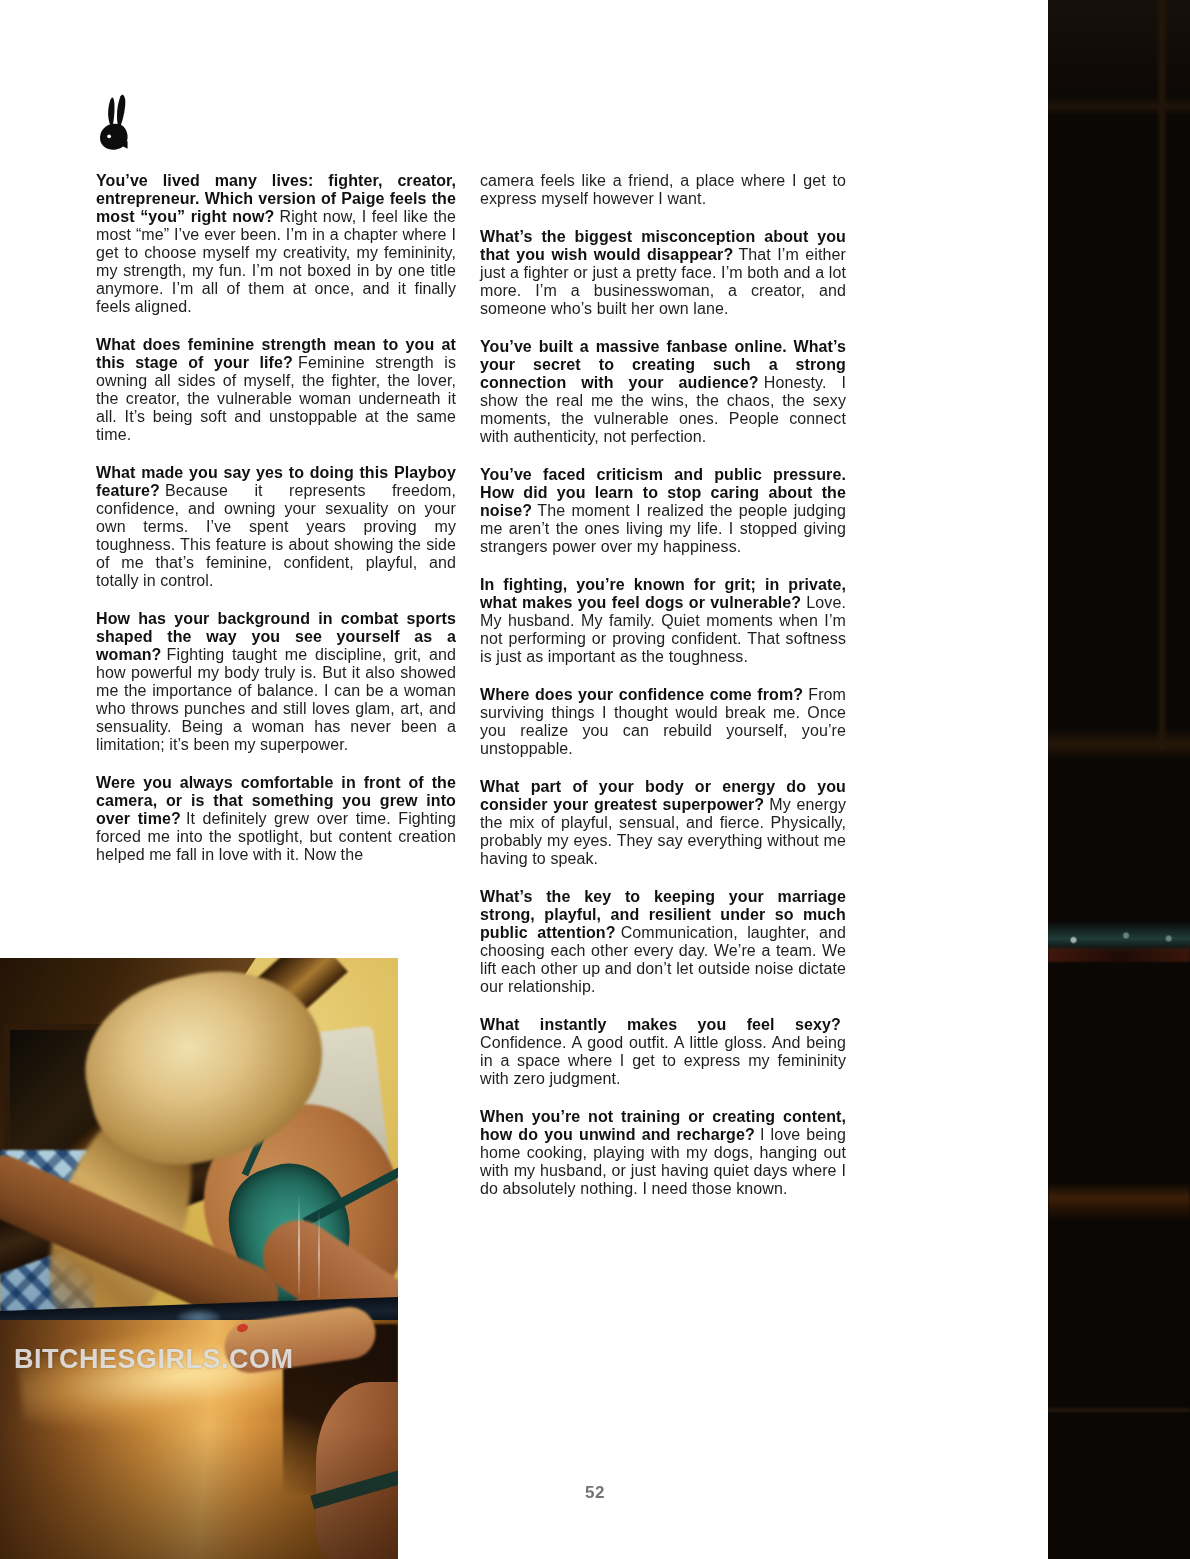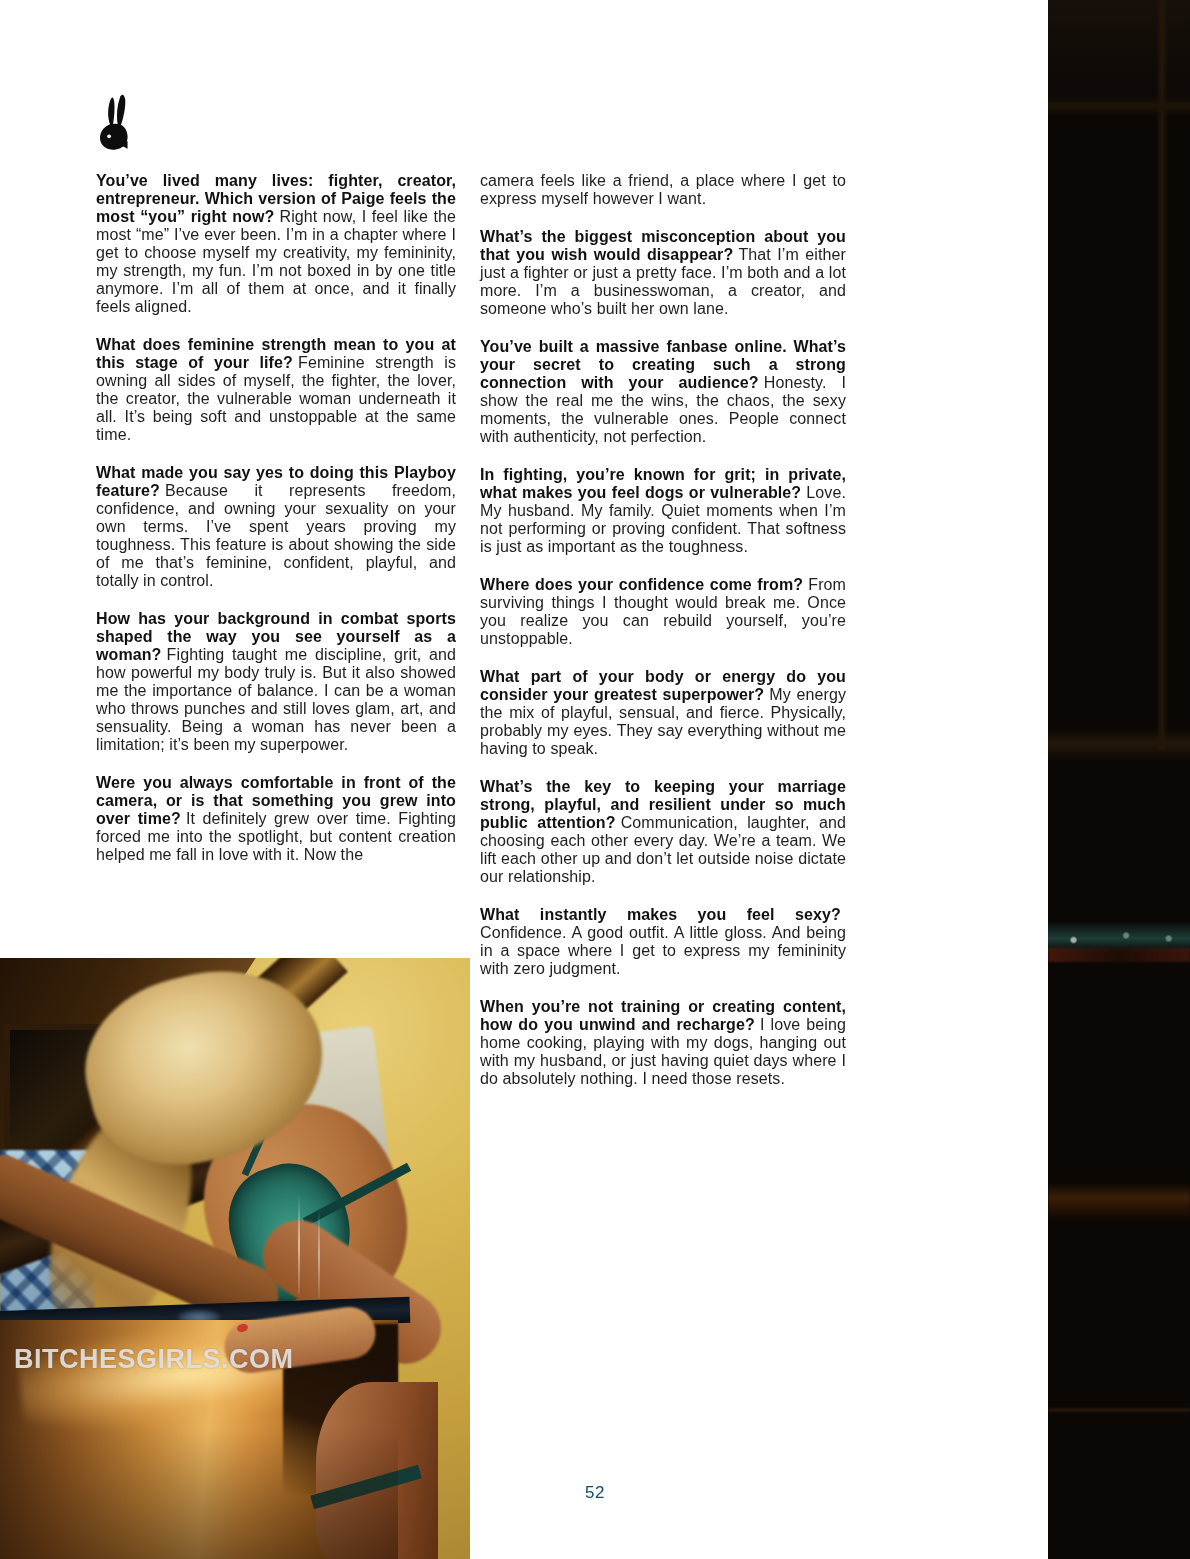--- a/index.html
+++ b/index.html
@@ -14,27 +14,27 @@
     position: absolute; top: 172px;
     font-size: 16px; line-height: 18px; text-align: justify;
     color: #1e1e1e; letter-spacing: 0.1px;
   }
   .col-left  { left: 96px;  width: 360px; }
   .col-right { left: 480px; width: 366px; }
   p.qa { margin: 0 0 20px 0; }
   p.qa b { font-weight: 700; color: #111; padding-right: 0.32em; }
   .page-number {
     position: absolute; left: 0; top: 1483px; width: 1190px;
-    text-align: center; font-weight: 400; font-size: 17px; color: #0c4a6e;
+    text-align: center; font-weight: 700; font-size: 17px; color: #737373;
     letter-spacing: 0.5px;
   }
 
   
   .photo {
-    position: absolute; left: 0; top: 958px; width: 470px; height: 601px;
+    position: absolute; left: 0; top: 958px; width: 398px; height: 601px;
     overflow: hidden; background: #c9a43f;
   }
   .photo > div { position: absolute; }
   .ph-wall { inset: 0;
     background: radial-gradient(circle at 75% 12%, #e9cf78 0%, #d9b753 30%, #c59f3e 62%, #9c7a2c 100%); }
   .ph-chair { left: 298px; top: 72px; width: 88px; height: 215px;
     background: linear-gradient(180deg, #ddd9c4 0%, #c9c5b0 45%, #a3a08e 100%);
     transform: rotate(-7deg); border-radius: 8px; filter: blur(1px); }
   .ph-cabinet { left: -20px; top: -20px; width: 370px; height: 265px;
     clip-path: polygon(0 0, 78% 0, 54% 52%, 36% 100%, 0 100%);
@@ -166,26 +166,27 @@
       <p class="qa"><b>You’ve lived many lives: fighter, creator, entrepreneur. Which version of Paige feels the most “you” right now?</b><span>Right now, I feel like the most “me” I’ve ever been. I’m in a chapter where I get to choose myself my creativity, my femininity, my strength, my fun. I’m not boxed in by one title anymore. I’m all of them at once, and it finally feels aligned.</span></p>
       <p class="qa"><b>What does feminine strength mean to you at this stage of your life?</b><span>Feminine strength is owning all sides of myself, the fighter, the lover, the creator, the vulnerable woman underneath it all. It’s being soft and unstoppable at the same time.</span></p>
       <p class="qa"><b>What made you say yes to doing this Playboy feature?</b><span>Because it represents freedom, confidence, and owning your sexuality on your own terms. I’ve spent years proving my toughness. This feature is about showing the side of me that’s feminine, confident, playful, and totally in control.</span></p>
       <p class="qa"><b>How has your background in combat sports shaped the way you see yourself as a woman?</b><span>Fighting taught me discipline, grit, and how powerful my body truly is. But it also showed me the importance of balance. I can be a woman who throws punches and still loves glam, art, and sensuality. Being a woman has never been a limitation; it’s been my superpower.</span></p>
       <p class="qa"><b>Were you always comfortable in front of the camera, or is that something you grew into over time?</b><span>It definitely grew over time. Fighting forced me into the spotlight, but content creation helped me fall in love with it. Now the</span></p>
     </section>
   <section class="col col-right">
       <p class="qa"><span>camera feels like a friend, a place where I get to express myself however I want.</span></p>
       <p class="qa"><b>What’s the biggest misconception about you that you wish would disappear?</b><span>That I’m either just a fighter or just a pretty face. I’m both and a lot more. I’m a businesswoman, a creator, and someone who’s built her own lane.</span></p>
       <p class="qa"><b>You’ve built a massive fanbase online. What’s your secret to creating such a strong connection with your audience?</b><span>Honesty. I show the real me the wins, the chaos, the sexy moments, the vulnerable ones. People connect with authenticity, not perfection.</span></p>
+      <p class="qa"><b>You’ve faced criticism and public pressure. How did you learn to stop caring about the noise?</b><span>The moment I realized the people judging me aren’t the ones living my life. I stopped giving strangers power over my happiness.</span></p>
       <p class="qa"><b>In fighting, you’re known for grit; in private, what makes you feel dogs or vulnerable?</b><span>Love. My husband. My family. Quiet moments when I’m not performing or proving confident. That softness is just as important as the toughness.</span></p>
       <p class="qa"><b>Where does your confidence come from?</b><span>From surviving things I thought would break me. Once you realize you can rebuild yourself, you’re unstoppable.</span></p>
       <p class="qa"><b>What part of your body or energy do you consider your greatest superpower?</b><span>My energy the mix of playful, sensual, and fierce. Physically, probably my eyes. They say everything without me having to speak.</span></p>
       <p class="qa"><b>What’s the key to keeping your marriage strong, playful, and resilient under so much public attention?</b><span>Communication, laughter, and choosing each other every day. We’re a team. We lift each other up and don’t let outside noise dictate our relationship.</span></p>
       <p class="qa"><b>What instantly makes you feel sexy?</b><span>Confidence. A good outfit. A little gloss. And being in a space where I get to express my femininity with zero judgment.</span></p>
-      <p class="qa"><b>When you’re not training or creating content, how do you unwind and recharge?</b><span>I love being home cooking, playing with my dogs, hanging out with my husband, or just having quiet days where I do absolutely nothing. I need those resets.</span></p>
+      <p class="qa"><b>When you’re not training or creating content, how do you unwind and recharge?</b><span>I love being home cooking, playing with my dogs, hanging out with my husband, or just having quiet days where I do absolutely nothing. I need those known.</span></p>
     </section>
 
   <figure class="photo" style="margin:0;">
     <div class="ph-wall"></div>
     <div class="ph-chair"></div>
     <div class="ph-cabinet"></div>
     <div class="ph-glass"></div>
     <div class="ph-banister"></div>
     <div class="ph-tile"></div>
     <div class="ph-shelf"></div>

